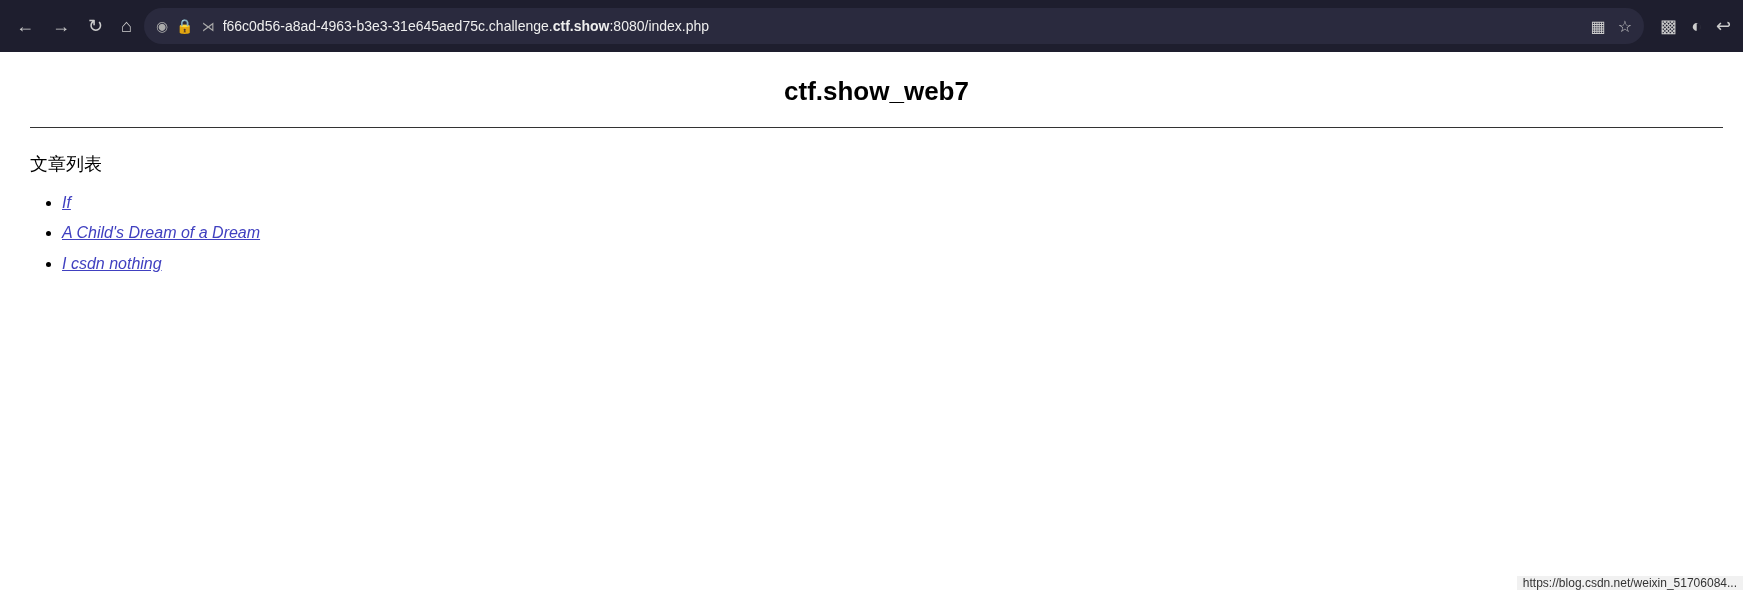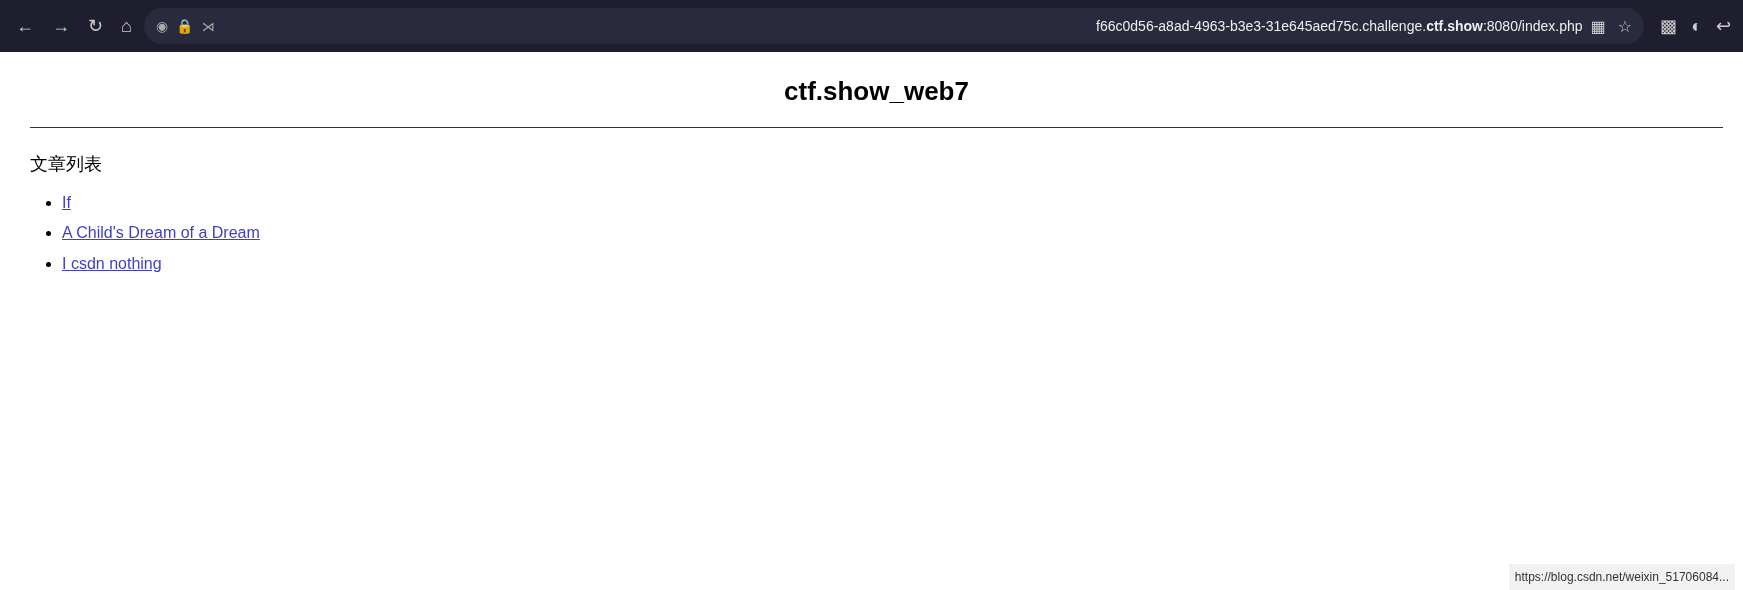--- a/index.html
+++ b/index.html
@@ -71,21 +71,20 @@
       font-size: 13px;
     }
 
     .address-text {
       flex: 1;
       color: #eee;
       font-size: 14px;
       white-space: nowrap;
       overflow: hidden;
       text-overflow: ellipsis;
-      text-align: right;
     }
 
     .address-text span.bold {
       font-weight: bold;
     }
 
     .address-bar-right {
       display: flex;
       align-items: center;
       gap: 12px;
@@ -127,41 +126,42 @@
     .section-heading {
       font-size: 18px;
       font-weight: normal;
       margin: 24px 0 12px 0;
     }
 
     .article-list {
       list-style: disc;
       padding-left: 32px;
       line-height: 1.9;
+      font-style: italic;
     }
 
     .article-list li {
       font-size: 16px;
     }
 
     .article-list li a {
       color: #4040c0;
       text-decoration: underline;
       font-size: 16px;
     }
 
     
     .status-bar {
       position: fixed;
       bottom: 0;
-      right: 8px;
+      right: 0;
       background: rgba(240,240,240,0.95);
       color: #333;
       font-size: 12px;
-      padding: 6px 6px;
+      padding: 0 6px;
     }
   </style>
 </head>
 <body>
 
 <div class="browser-chrome">
   <div class="nav-buttons">
     <button class="nav-btn">←</button>
     <button class="nav-btn">→</button>
     <button class="nav-btn">↻</button>

